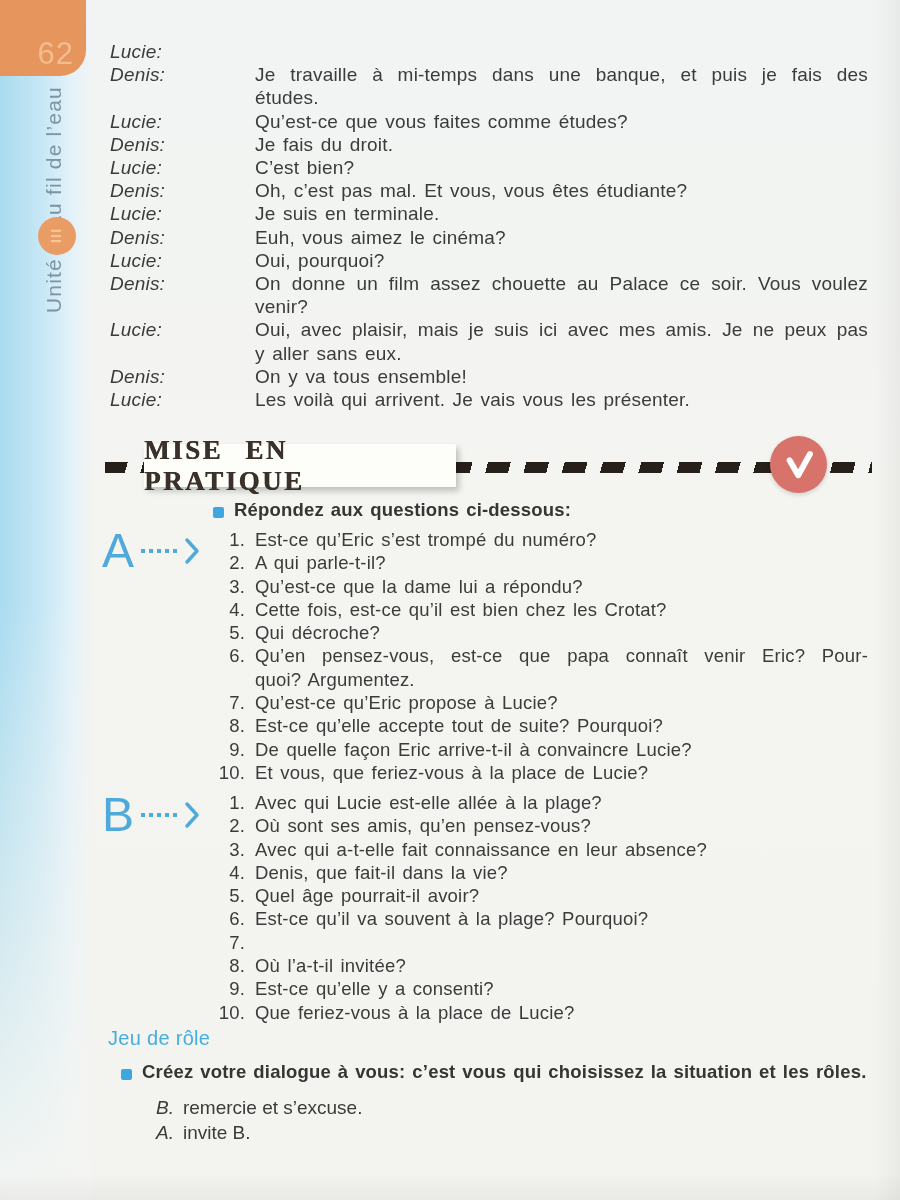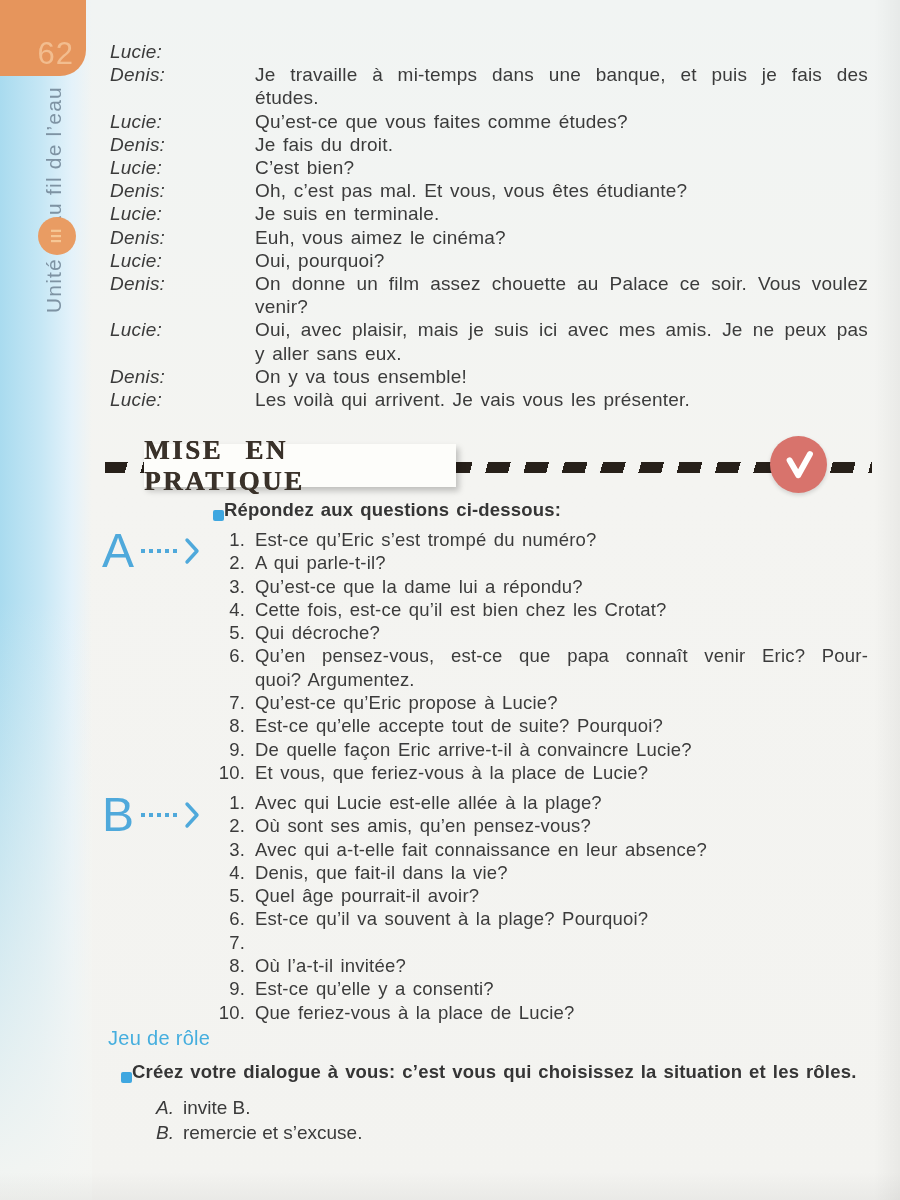--- a/index.html
+++ b/index.html
@@ -47,21 +47,21 @@
     background:repeating-linear-gradient(105deg,#27201a 0 22px,rgba(0,0,0,0) 22px 37px);z-index:1;}
   .title-box{position:absolute;left:144px;top:444px;width:312px;height:43px;background:#fdfdfa;
     box-shadow:3px 4px 6px rgba(0,0,0,0.22);display:flex;align-items:center;justify-content:center;z-index:2;}
   .title-box span{font-family:"Liberation Serif", serif;font-weight:700;font-size:27px;
     letter-spacing:2.5px;word-spacing:13px;color:#3a322a;text-shadow:0.6px 0 #3a322a;}
   .check-circle{position:absolute;left:770px;top:436px;width:57px;height:57px;border-radius:50%;
     background:#d8736c;z-index:3;display:flex;align-items:center;justify-content:center;
     box-shadow:0 2px 4px rgba(0,0,0,0.15);}
 
   
-  .bullet-row{position:absolute;display:flex;align-items:flex-end;z-index:1;padding-left:13px;}
+  .bullet-row{position:absolute;display:flex;align-items:center;gap:10px;z-index:1;padding-left:13px;}
   .sq-bullet{width:11px;height:11px;background:#3fa7e0;border-radius:2px;margin-top:5px;flex:0 0 auto;}
   .bold-instr{font-weight:bold;font-size:18.5px;letter-spacing:0.2px;word-spacing:1.5px;color:#353535;}
   .instr-questions{left:200px;top:499px;}
   .instr-roleplay{left:108px;top:1061px;width:770px;}
 
   
   .marker{position:absolute;left:102px;display:flex;align-items:center;gap:7px;z-index:1;}
   .marker-a{top:527px;}
   .marker-b{top:791px;}
   .big-letter{font-size:48px;line-height:48px;color:#4fa9db;font-weight:400;}
@@ -325,21 +325,21 @@
   <div class="roleplay-heading">Jeu de rôle</div>
 
   <div class="bullet-row instr-roleplay">
     <span class="sq-bullet"></span>
     <span class="bold-instr">Créez votre dialogue à vous: c’est vous qui choisissez la situation et les rôles.</span>
   </div>
 
   <div class="roles">
 
       <div class="role-row">
+        <span class="role-label">B.</span><span class="role-action">remercie et s’excuse.</span>
+      </div>
+
+      <div class="role-row">
         <span class="role-label">A.</span><span class="role-action">invite B.</span>
       </div>
-
-      <div class="role-row">
-        <span class="role-label">B.</span><span class="role-action">remercie et s’excuse.</span>
-      </div>
     </div>
 
 </div>
 
 </body></html>

